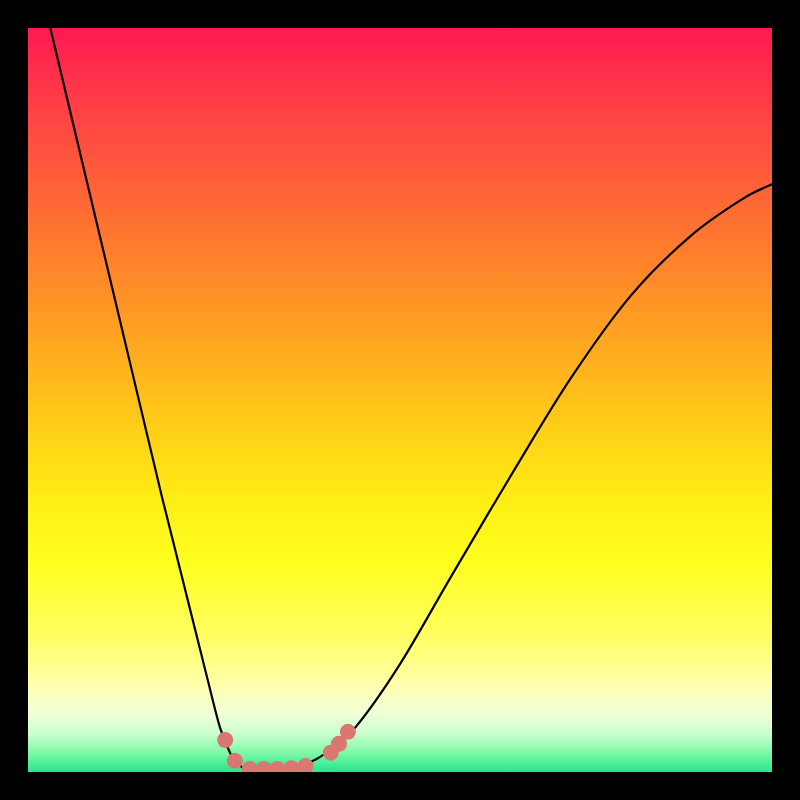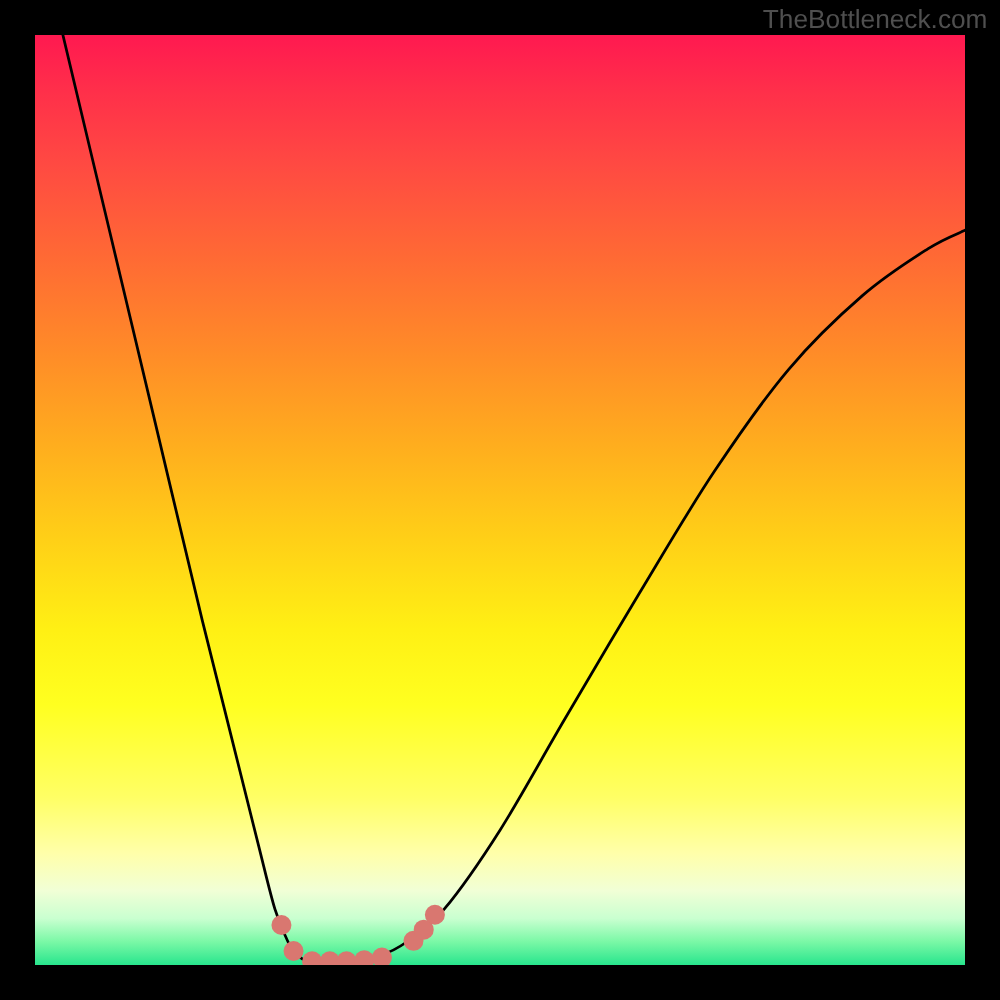--- a/index.html
+++ b/index.html
@@ -63,21 +63,20 @@
     left: 0; top: 0;
     width: 744px;
     height: 744px;
     z-index: 2;
   }
 </style>
 </head>
 <body>
 
 <div class="frame">
-  <div class="watermark">TheBottleneck.com</div>
   <div class="plot">
     <div class="gradient"></div>
     <svg class="curve" viewBox="0 0 744 744" preserveAspectRatio="none">
       <path id="curve-path" fill="none" d="M 22.32 0.00 C 28.52 26.04, 47.12 104.16, 59.52 156.24 C 71.92 208.32, 84.32 260.40, 96.72 312.48 C 109.12 364.56, 123.38 425.32, 133.92 468.72 C 144.46 512.12, 152.52 543.12, 159.96 572.88 C 167.40 602.64, 173.23 626.20, 178.56 647.28 C 183.89 668.36, 187.98 686.34, 191.95 699.36 C 195.92 712.38, 199.27 719.20, 202.37 725.40 C 205.47 731.60, 207.95 733.96, 210.55 736.56 C 213.16 739.16, 215.26 740.28, 217.99 741.02 C 220.72 741.77, 222.33 741.15, 226.92 741.02 C 231.51 740.90, 237.46 741.02, 245.52 740.28 C 253.58 739.54, 266.60 739.04, 275.28 736.56 C 283.96 734.08, 288.92 731.60, 297.60 725.40 C 306.28 719.20, 314.96 714.24, 327.36 699.36 C 339.76 684.48, 355.88 661.54, 372.00 636.12 C 388.12 610.70, 405.48 578.46, 424.08 546.84 C 442.68 515.22, 463.76 479.26, 483.60 446.40 C 503.44 413.54, 523.28 379.44, 543.12 349.68 C 562.96 319.92, 582.80 291.40, 602.64 267.84 C 622.48 244.28, 643.56 224.44, 662.16 208.32 C 680.76 192.20, 700.60 179.80, 714.24 171.12 C 727.88 162.44, 739.04 158.72, 744.00 156.24" stroke="#000000" stroke-width="2.2" stroke-linecap="round" stroke-linejoin="round"></path>
       <g id="markers">
           <circle cx="197.16" cy="712.01" r="8" fill="#d97770"></circle>
           <circle cx="206.83" cy="732.84" r="8" fill="#d97770"></circle>
           <circle cx="221.71" cy="741.02" r="8" fill="#d97770"></circle>
           <circle cx="235.85" cy="741.02" r="8" fill="#d97770"></circle>
           <circle cx="249.24" cy="741.02" r="8" fill="#d97770"></circle>

